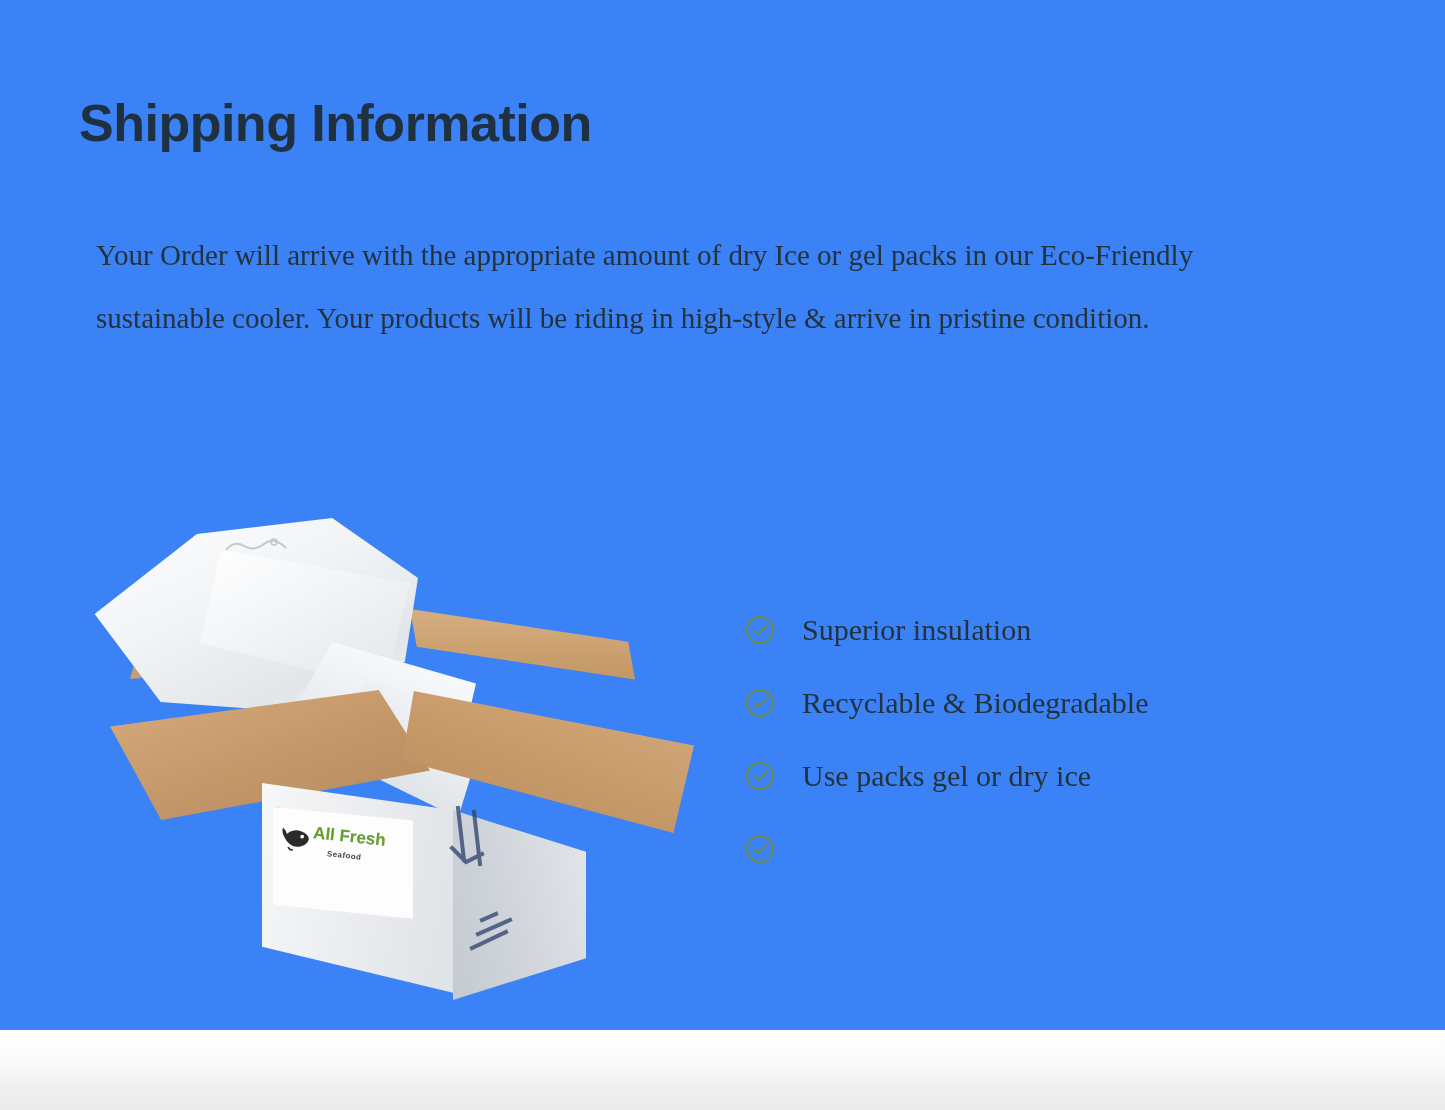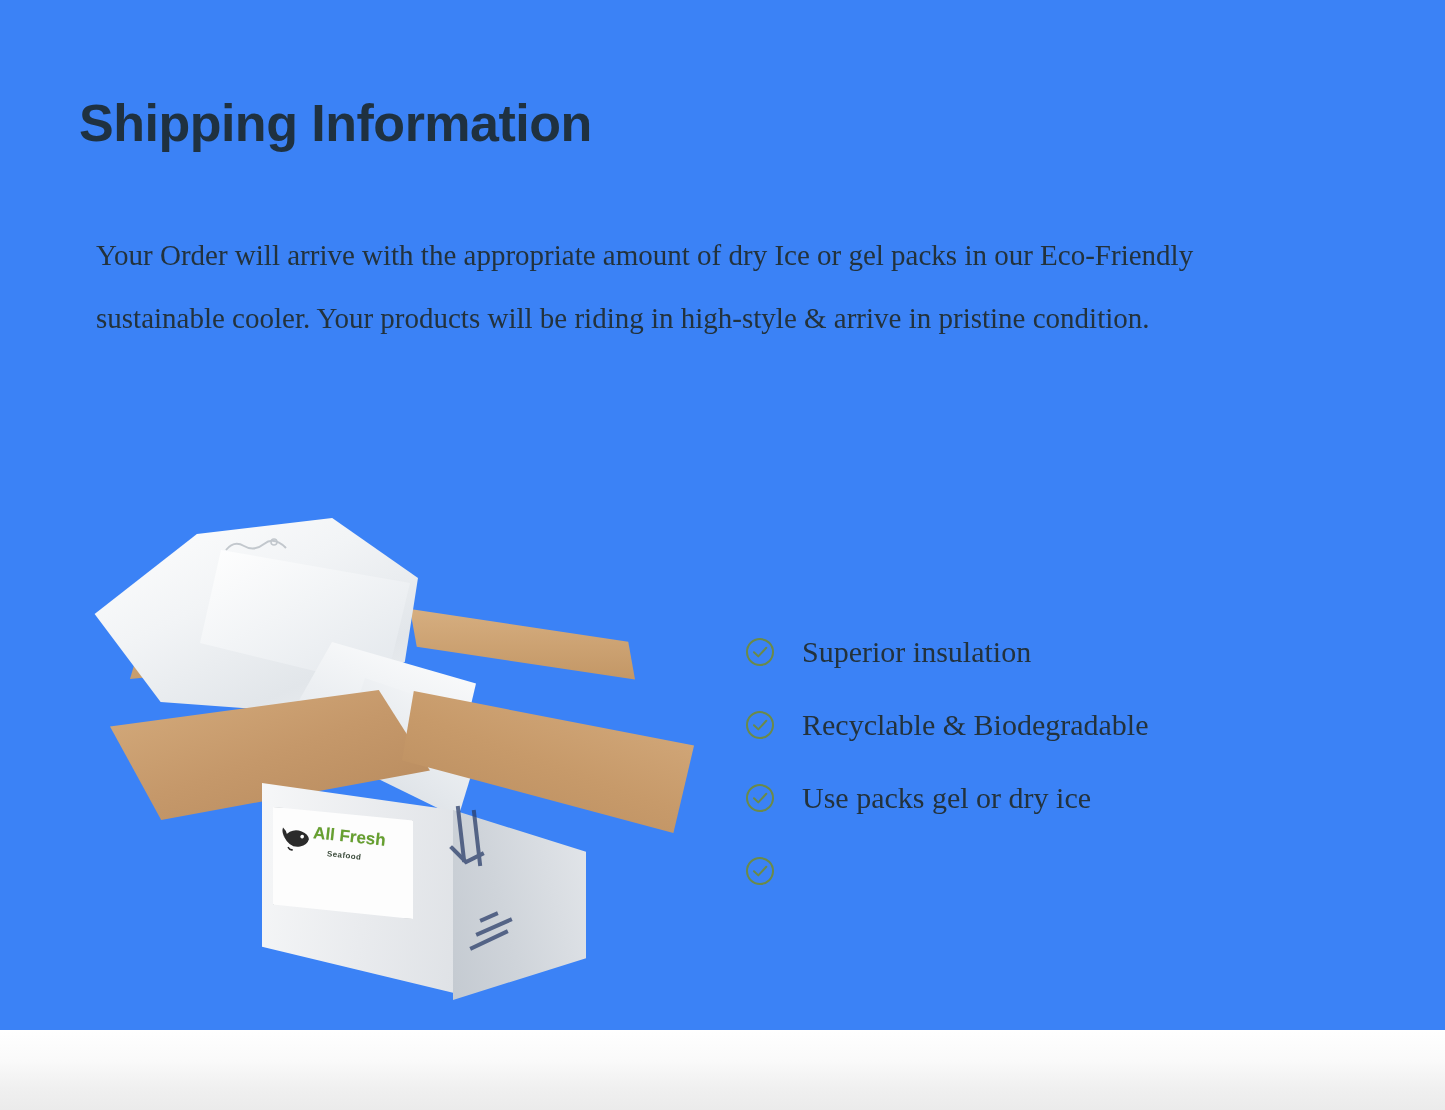--- a/index.html
+++ b/index.html
@@ -251,21 +251,21 @@
   .feature-list {
     position: absolute;
     left: 745px;
     top: 145px;
     width: 600px;
     list-style: none;
   }
 
   .feature-item {
     display: flex;
-    align-items: center;
+    align-items: flex-start;
     height: 73px;
   }
 
   .check-icon {
     flex: 0 0 auto;
     width: 30px;
     height: 30px;
     margin-right: 27px;
   }
 

